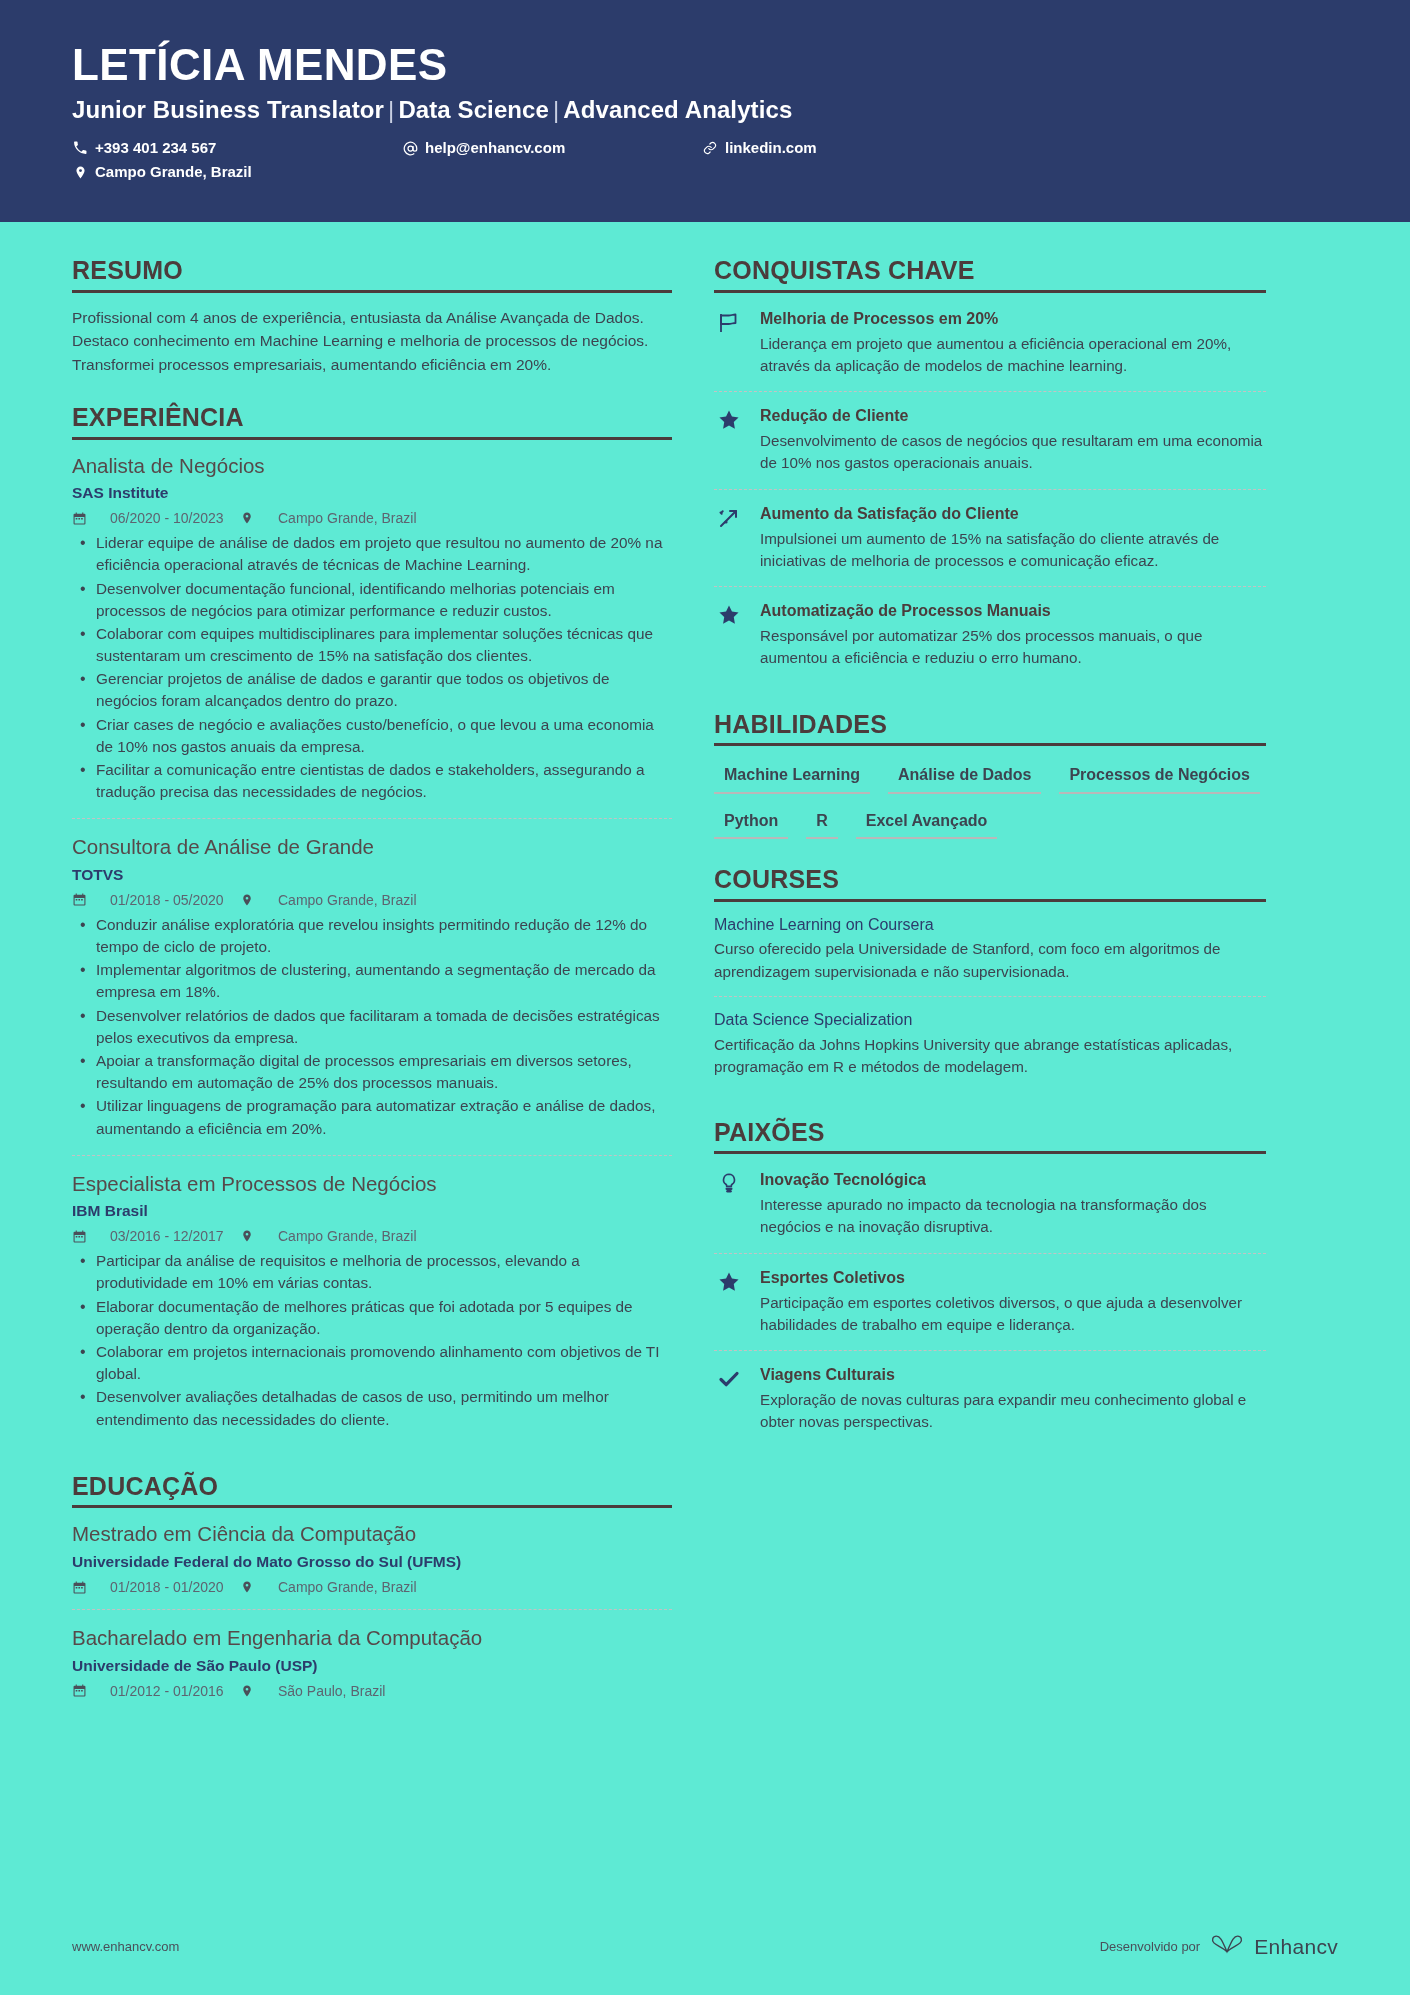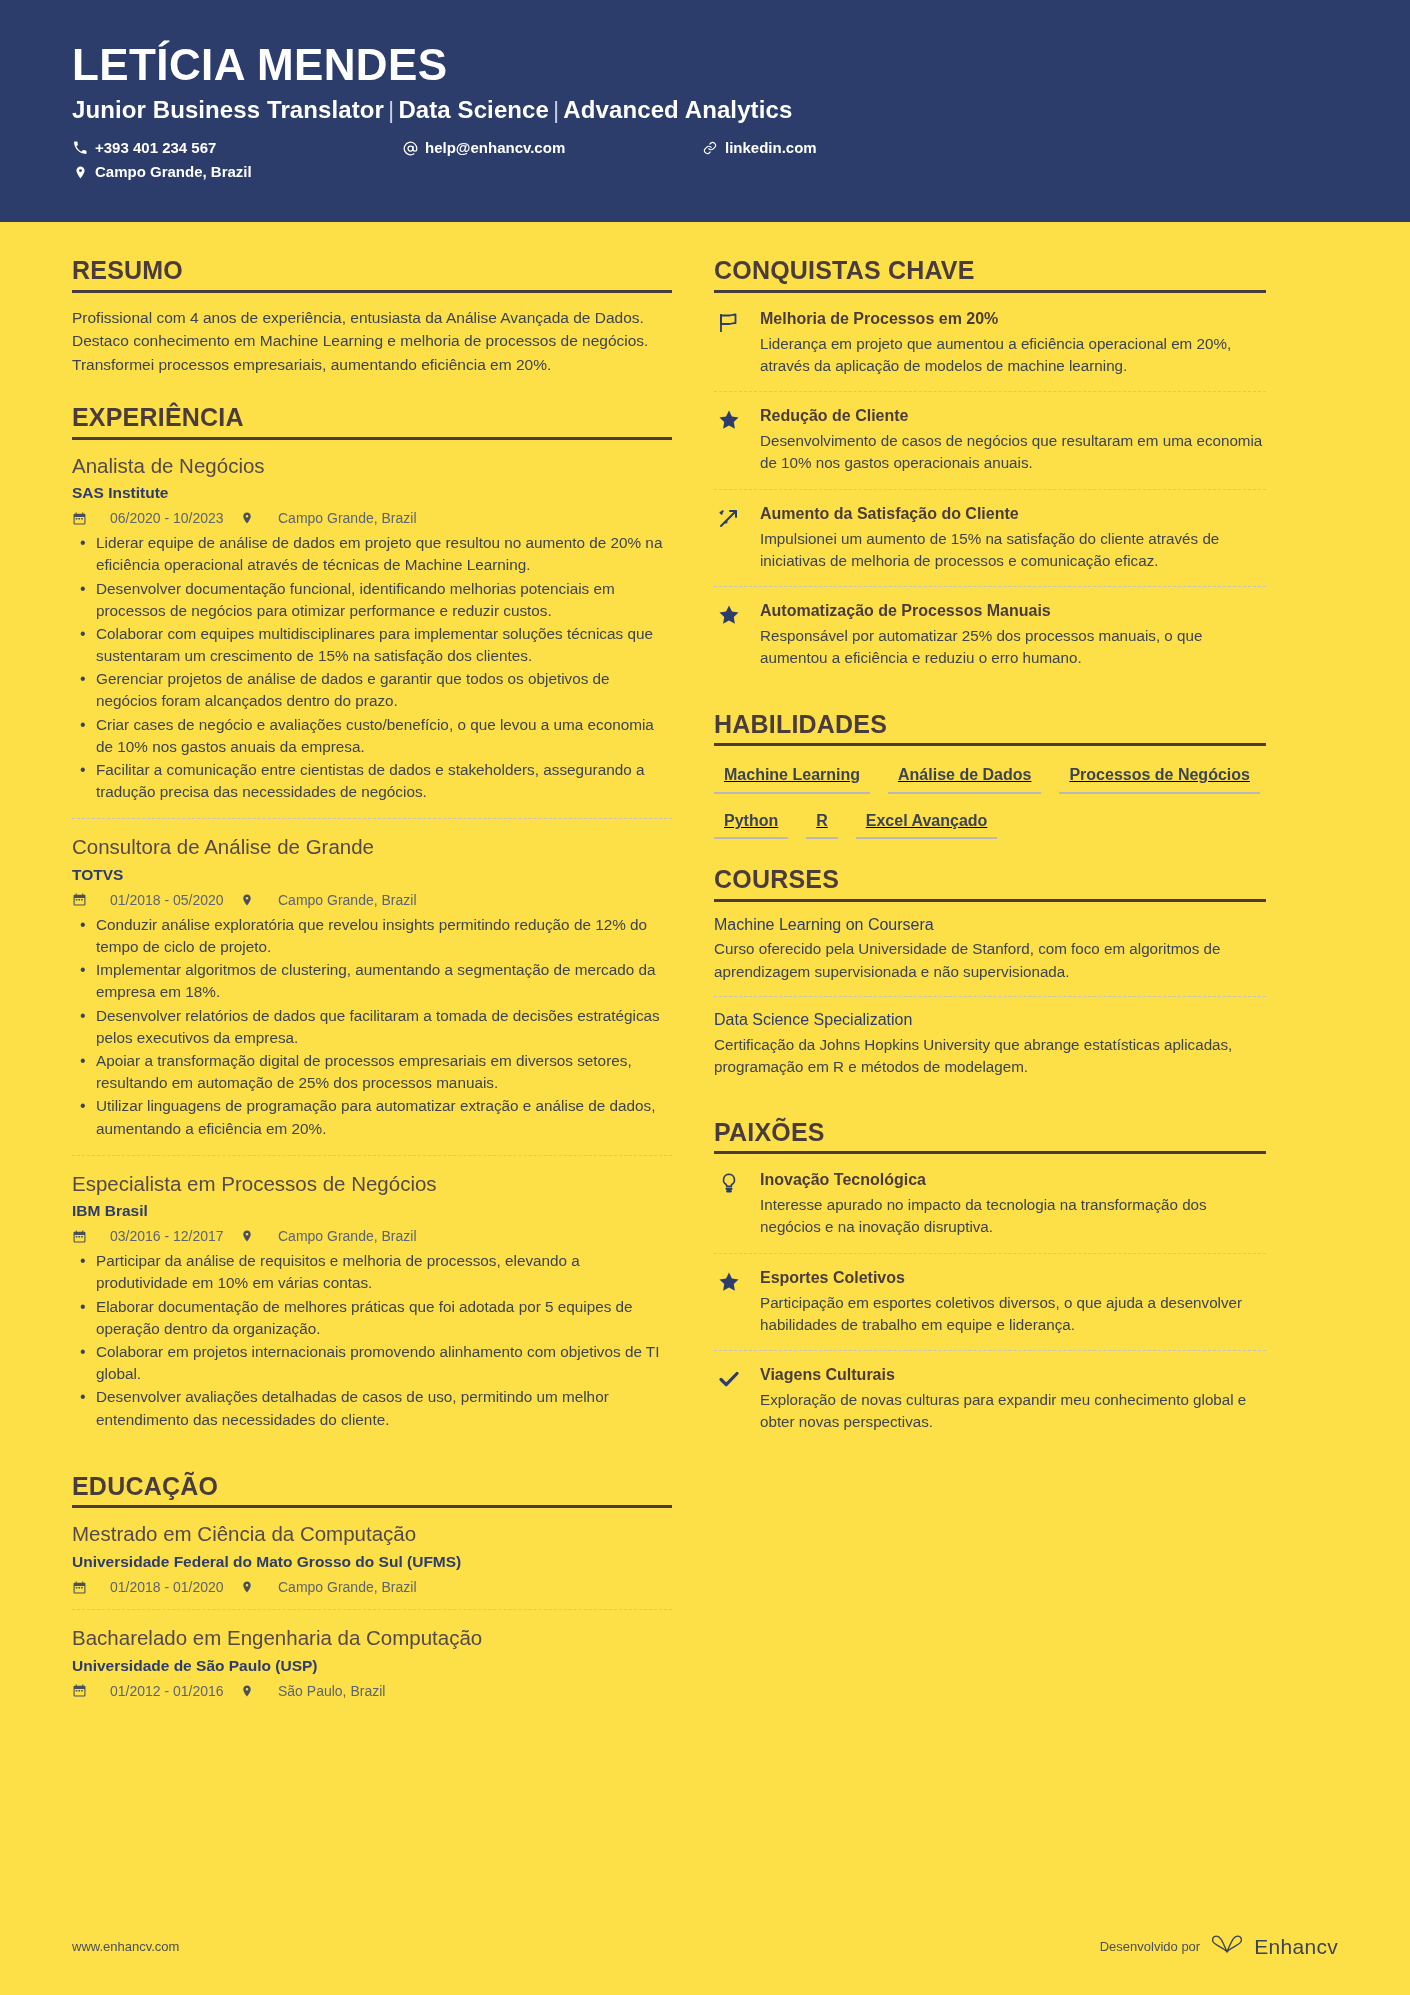--- a/index.html
+++ b/index.html
@@ -6,21 +6,21 @@
   * { box-sizing: border-box; margin: 0; padding: 0; }
   html, body {
     width: 1410px;
     background: #ffffff;
     font-family: "Liberation Sans", sans-serif;
     -webkit-font-smoothing: antialiased;
   }
   .page {
     width: 1410px;
     min-height: 1995px;
-    background: #fde047;
+    background: #5eead4;
     position: relative;
     display: flex;
     flex-direction: column;
   }
 
   
   .header {
     background: #2c3c6b;
     color: #ffffff;
     padding: 42px 72px 30px 72px;
@@ -178,21 +178,20 @@
     color: #3d4450;
     margin-top: 3px;
   }
 
   
   .skills {
     display: flex;
     flex-wrap: wrap;
     gap: 12px 18px;
     padding-top: 14px;
-    text-decoration: underline;
   }
   .skill {
     font-size: 16px;
     font-weight: 700;
     color: #3d4450;
     border-bottom: 2px solid #b9b9b9;
     padding: 5px 10px 7px 10px;
     line-height: 1.2;
     white-space: nowrap;
   }

